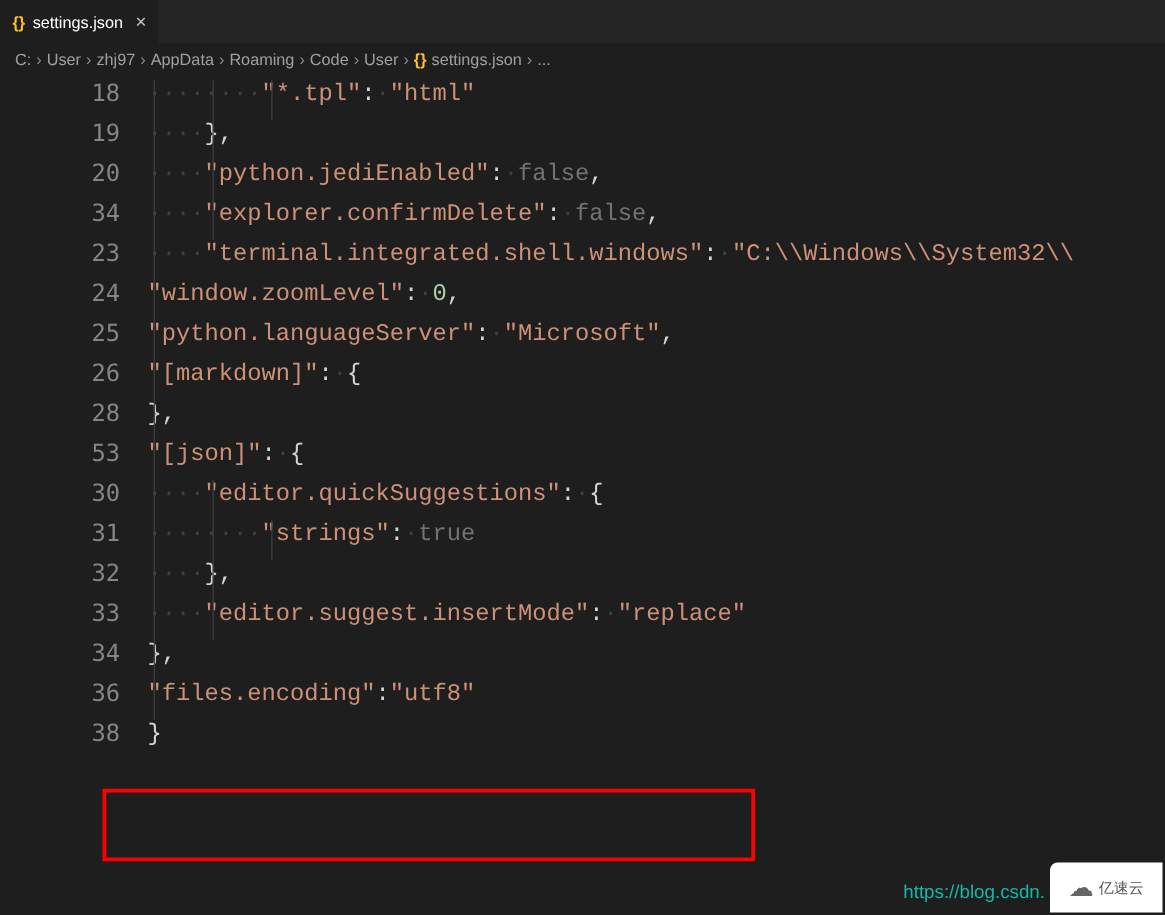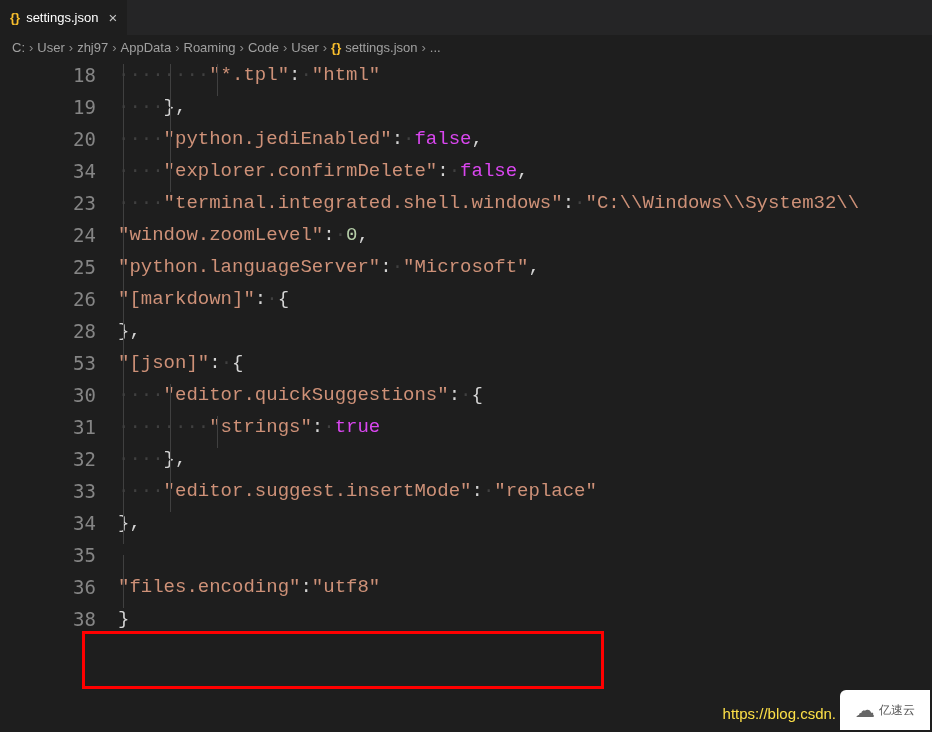--- a/index.html
+++ b/index.html
@@ -83,21 +83,21 @@
   font-size: 19px;
   white-space: pre;
   display: flex;
   align-items: center;
   position: relative;
   flex-grow: 1;
 }
 .ws { color: #404040; }
 .tok-string { color: #ce9178; }
 .tok-punct { color: #d4d4d4; }
-.tok-keyconst { color: #d946ef; }
+.tok-keyconst { color: #737373; }
 .tok-num { color: #b5cea8; }
 .tok-comment { color: #6a9955; }
 .indent-guide {
   border-left: 1px solid #404040;
   display: inline-block;
   height: 32px;
   position: absolute;
   top: 0;
 }
 .ig1 { left: 5px; }
@@ -105,21 +105,21 @@
 .ig3 { left: 99px; }
 .highlight-box {
   position: absolute;
   border: 3px solid #ff0000;
   pointer-events: none;
 }
 .watermark {
   position: absolute;
   bottom: 10px;
   right: 96px;
-  color: #fde047;
+  color: #14b8a6;
   font-size: 15px;
   font-family: Arial, sans-serif;
 }
 .logo-badge {
   position: absolute;
   bottom: 2px;
   right: 2px;
   width: 90px;
   height: 40px;
   background: #ffffff;
@@ -224,24 +224,20 @@
     </div>
     <div class="line">
       <div class="gutter">33</div>
       <div class="code"><span class="indent-guide ig1"></span><span class="indent-guide ig2"></span><span class="ws">····</span><span class="tok-string">"editor.suggest.insertMode"</span><span class="tok-punct">:</span><span class="ws">·</span><span class="tok-string">"replace"</span></div>
     </div>
     <div class="line">
       <div class="gutter">34</div>
       <div class="code"><span class="indent-guide ig1"></span><span class="tok-punct">},</span></div>
     </div>
     <div class="line">
-      <div class="gutter">35</div>
-      <div class="code"><span class="indent-guide ig1"></span></div>
-    </div>
-    <div class="line">
       <div class="gutter">36</div>
       <div class="code"><span class="indent-guide ig1"></span><span class="tok-string">"files.encoding"</span><span class="tok-punct">:</span><span class="tok-string">"utf8"</span></div>
     </div>
     <div class="highlight-box" style="left: 82px; top: 572px; width: 522px; height: 58px;"></div>
     <div class="line">
       <div class="gutter">38</div>
       <div class="code"><span class="tok-punct">}</span></div>
     </div>
   </div>
 

